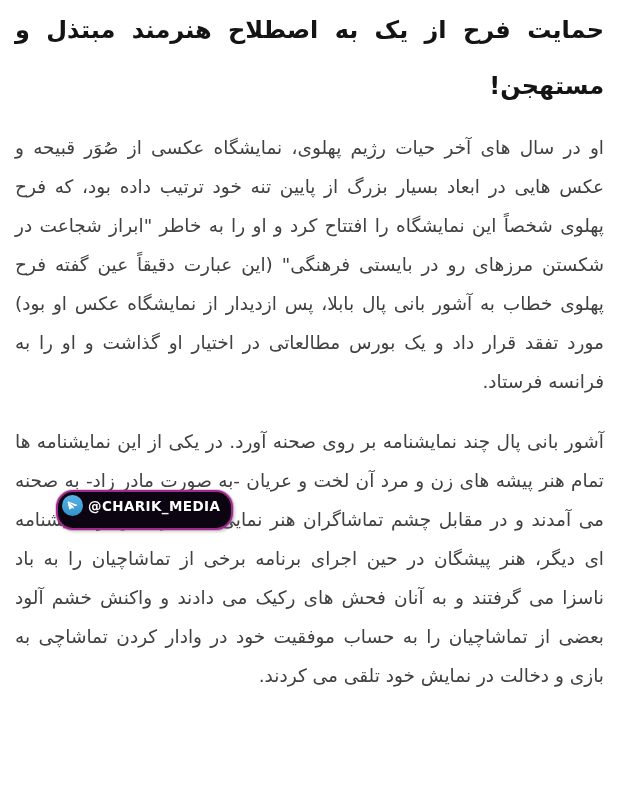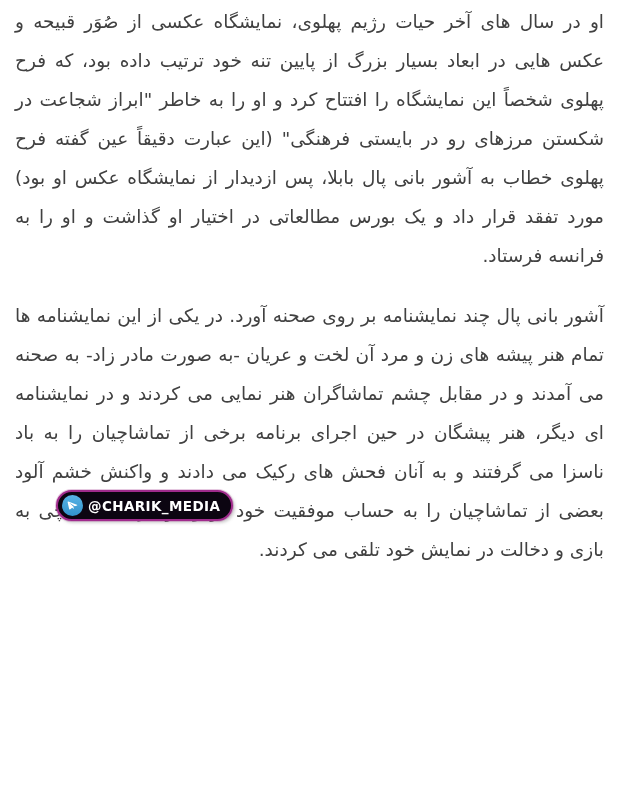--- a/index.html
+++ b/index.html
@@ -46,21 +46,21 @@
     position: absolute;
     top: 490px;
     left: 56px;
     direction: ltr;
     display: inline-flex;
     align-items: center;
     gap: 5px;
     background: #0c0511;
     border: 2px solid #a02b8c;
     border-radius: 17px;
-    padding: 3px 11px 3px 4px;
+    padding: 3px 11px 12px 4px;
     box-shadow: 0 0 0 1px rgba(160,43,140,0.25), 2px 2px 3px rgba(120,120,120,0.35);
   }
   .tg-circle {
     width: 21px;
     height: 21px;
     border-radius: 50%;
     background: linear-gradient(180deg, #58b3e6, #3292cc);
     display: flex;
     align-items: center;
     justify-content: center;
@@ -72,20 +72,21 @@
     font-size: 13.5px;
     letter-spacing: 0.4px;
     white-space: nowrap;
   }
 </style>
 </head>
 <body>
 
 <main class="doc">
 
+  <h1 class="title">حمایت فرح از یک به اصطلاح هنرمند مبتذل و مستهجن!</h1>
 
 
   <p class="bodytxt">او در سال های آخر حیات رژیم پهلوی، نمایشگاه عکسی از صُوَر قبیحه و عکس هایی در ابعاد بسیار بزرگ از پایین تنه خود ترتیب داده بود، که فرح پهلوی شخصاً این نمایشگاه را افتتاح کرد و او را به خاطر "ابراز شجاعت در شکستن مرزهای رو در بایستی فرهنگی" (این عبارت دقیقاً عین گفته فرح پهلوی خطاب به آشور بانی پال بابلا، پس ازدیدار از نمایشگاه عکس او بود) مورد تفقد قرار داد و یک بورس مطالعاتی در اختیار او گذاشت و او را به فرانسه فرستاد.</p>
 
   <p class="bodytxt">آشور بانی پال چند نمایشنامه بر روی صحنه آورد. در یکی از این نمایشنامه ها تمام هنر پیشه های زن و مرد آن لخت و عریان -به صورت مادر زاد- به صحنه می آمدند و در مقابل چشم تماشاگران هنر نمایی می کردند و در نمایشنامه ای دیگر، هنر پیشگان در حین اجرای برنامه برخی از تماشاچیان را به باد ناسزا می گرفتند و به آنان فحش های رکیک می دادند و واکنش خشم آلود بعضی از تماشاچیان را به حساب موفقیت خود در وادار کردن تماشاچی به بازی و دخالت در نمایش خود تلقی می کردند.</p>
 
 </main>
 
 <div class="stamp">
   <span class="tg-circle">

